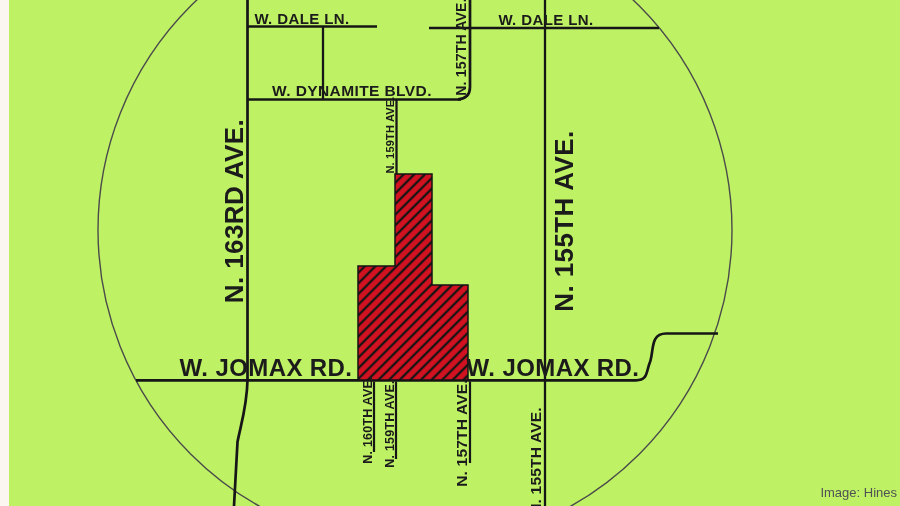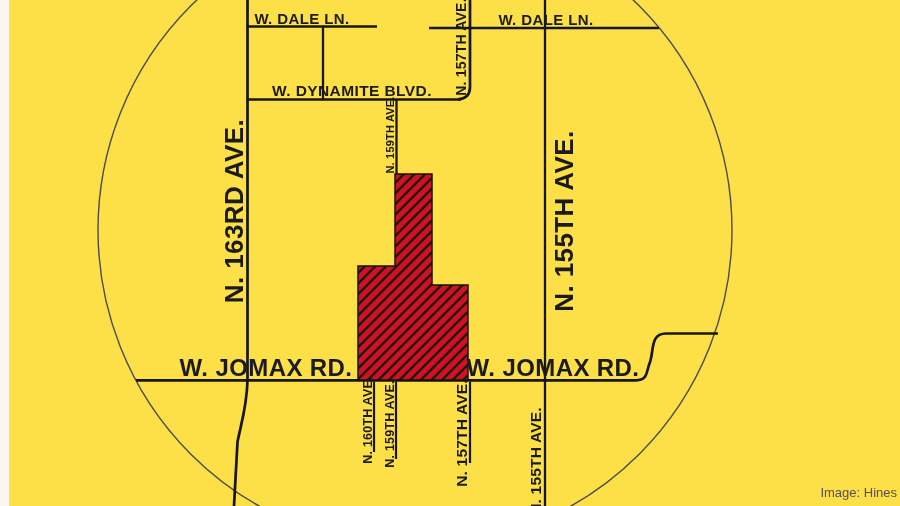--- a/index.html
+++ b/index.html
@@ -1,19 +1,19 @@
 <!DOCTYPE html>
 <html><head>
 <meta charset="utf-8">
 <style>
   html,body{margin:0;padding:0;background:#ffffff;}
   .screen{
     position:relative;
     width:900px;height:506px;
-    background:#fde047;
+    background:#bef264;
     overflow:hidden;
     font-family:"Liberation Sans", sans-serif;
   }
   svg{display:block;}
   .lbl{
     font-family:"Liberation Sans", sans-serif;
     font-weight:700;
     fill:#1b1b1b;
     letter-spacing:0.4px;
   }

